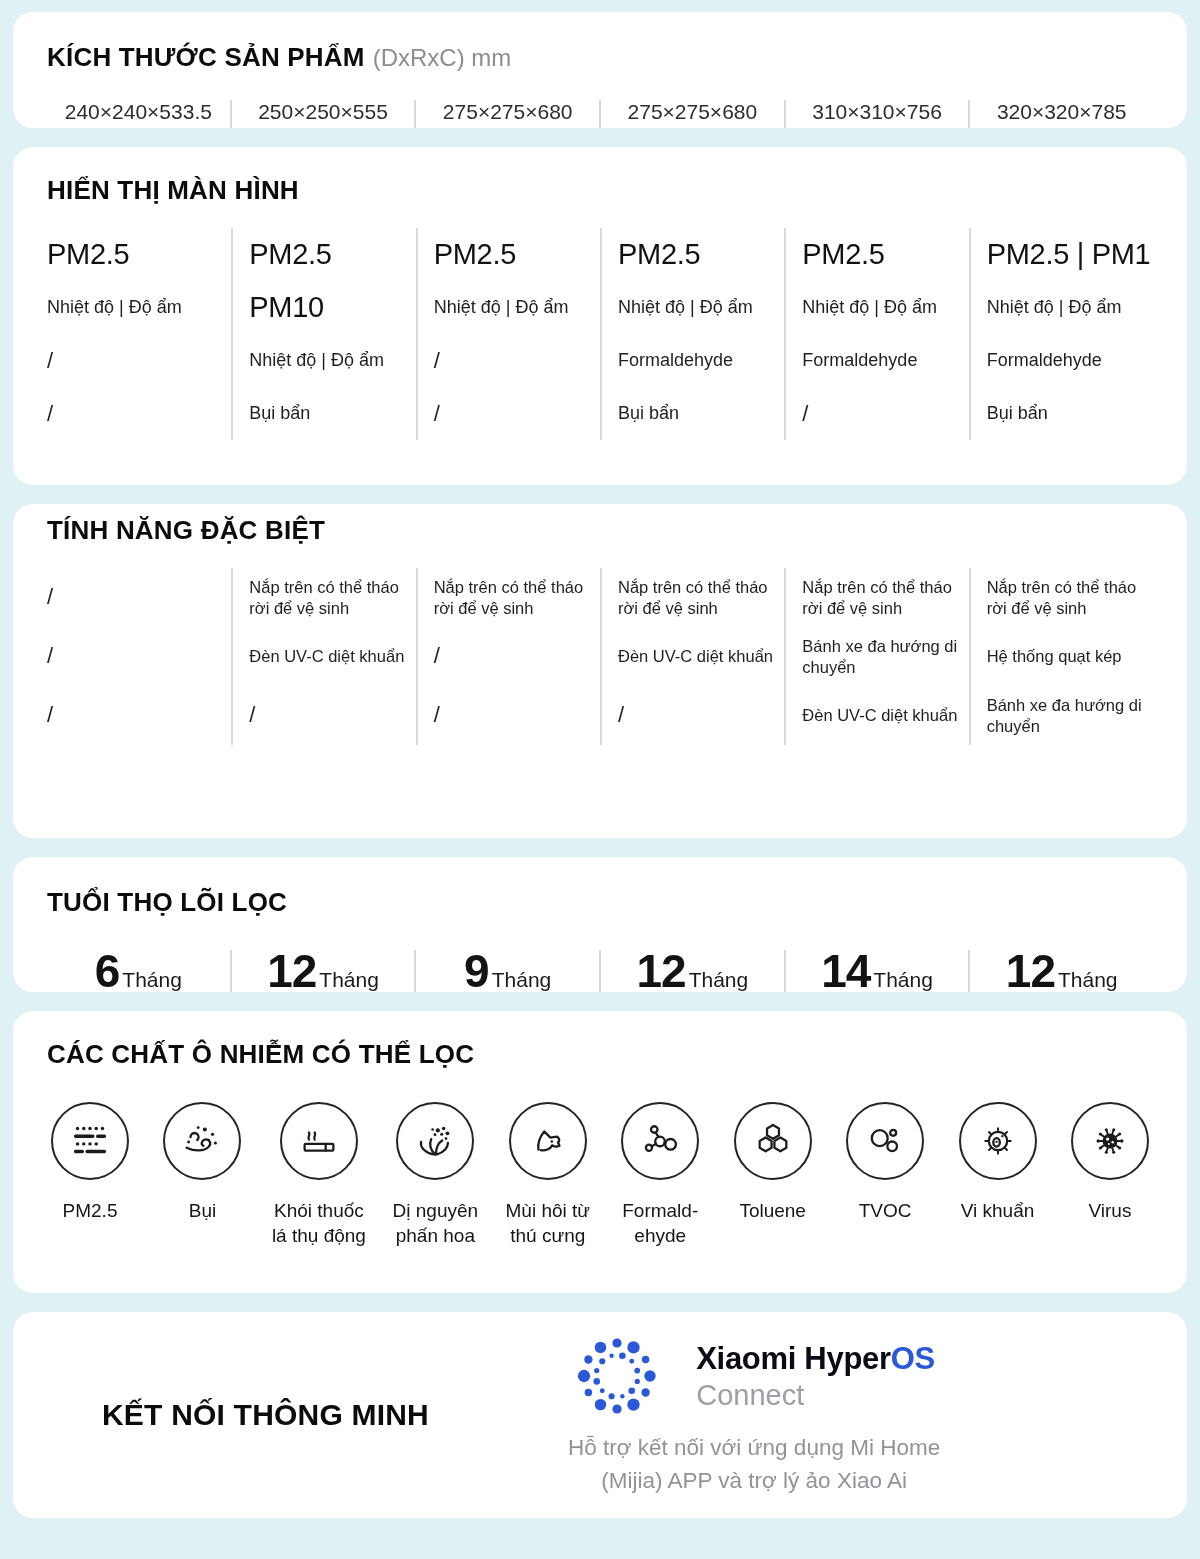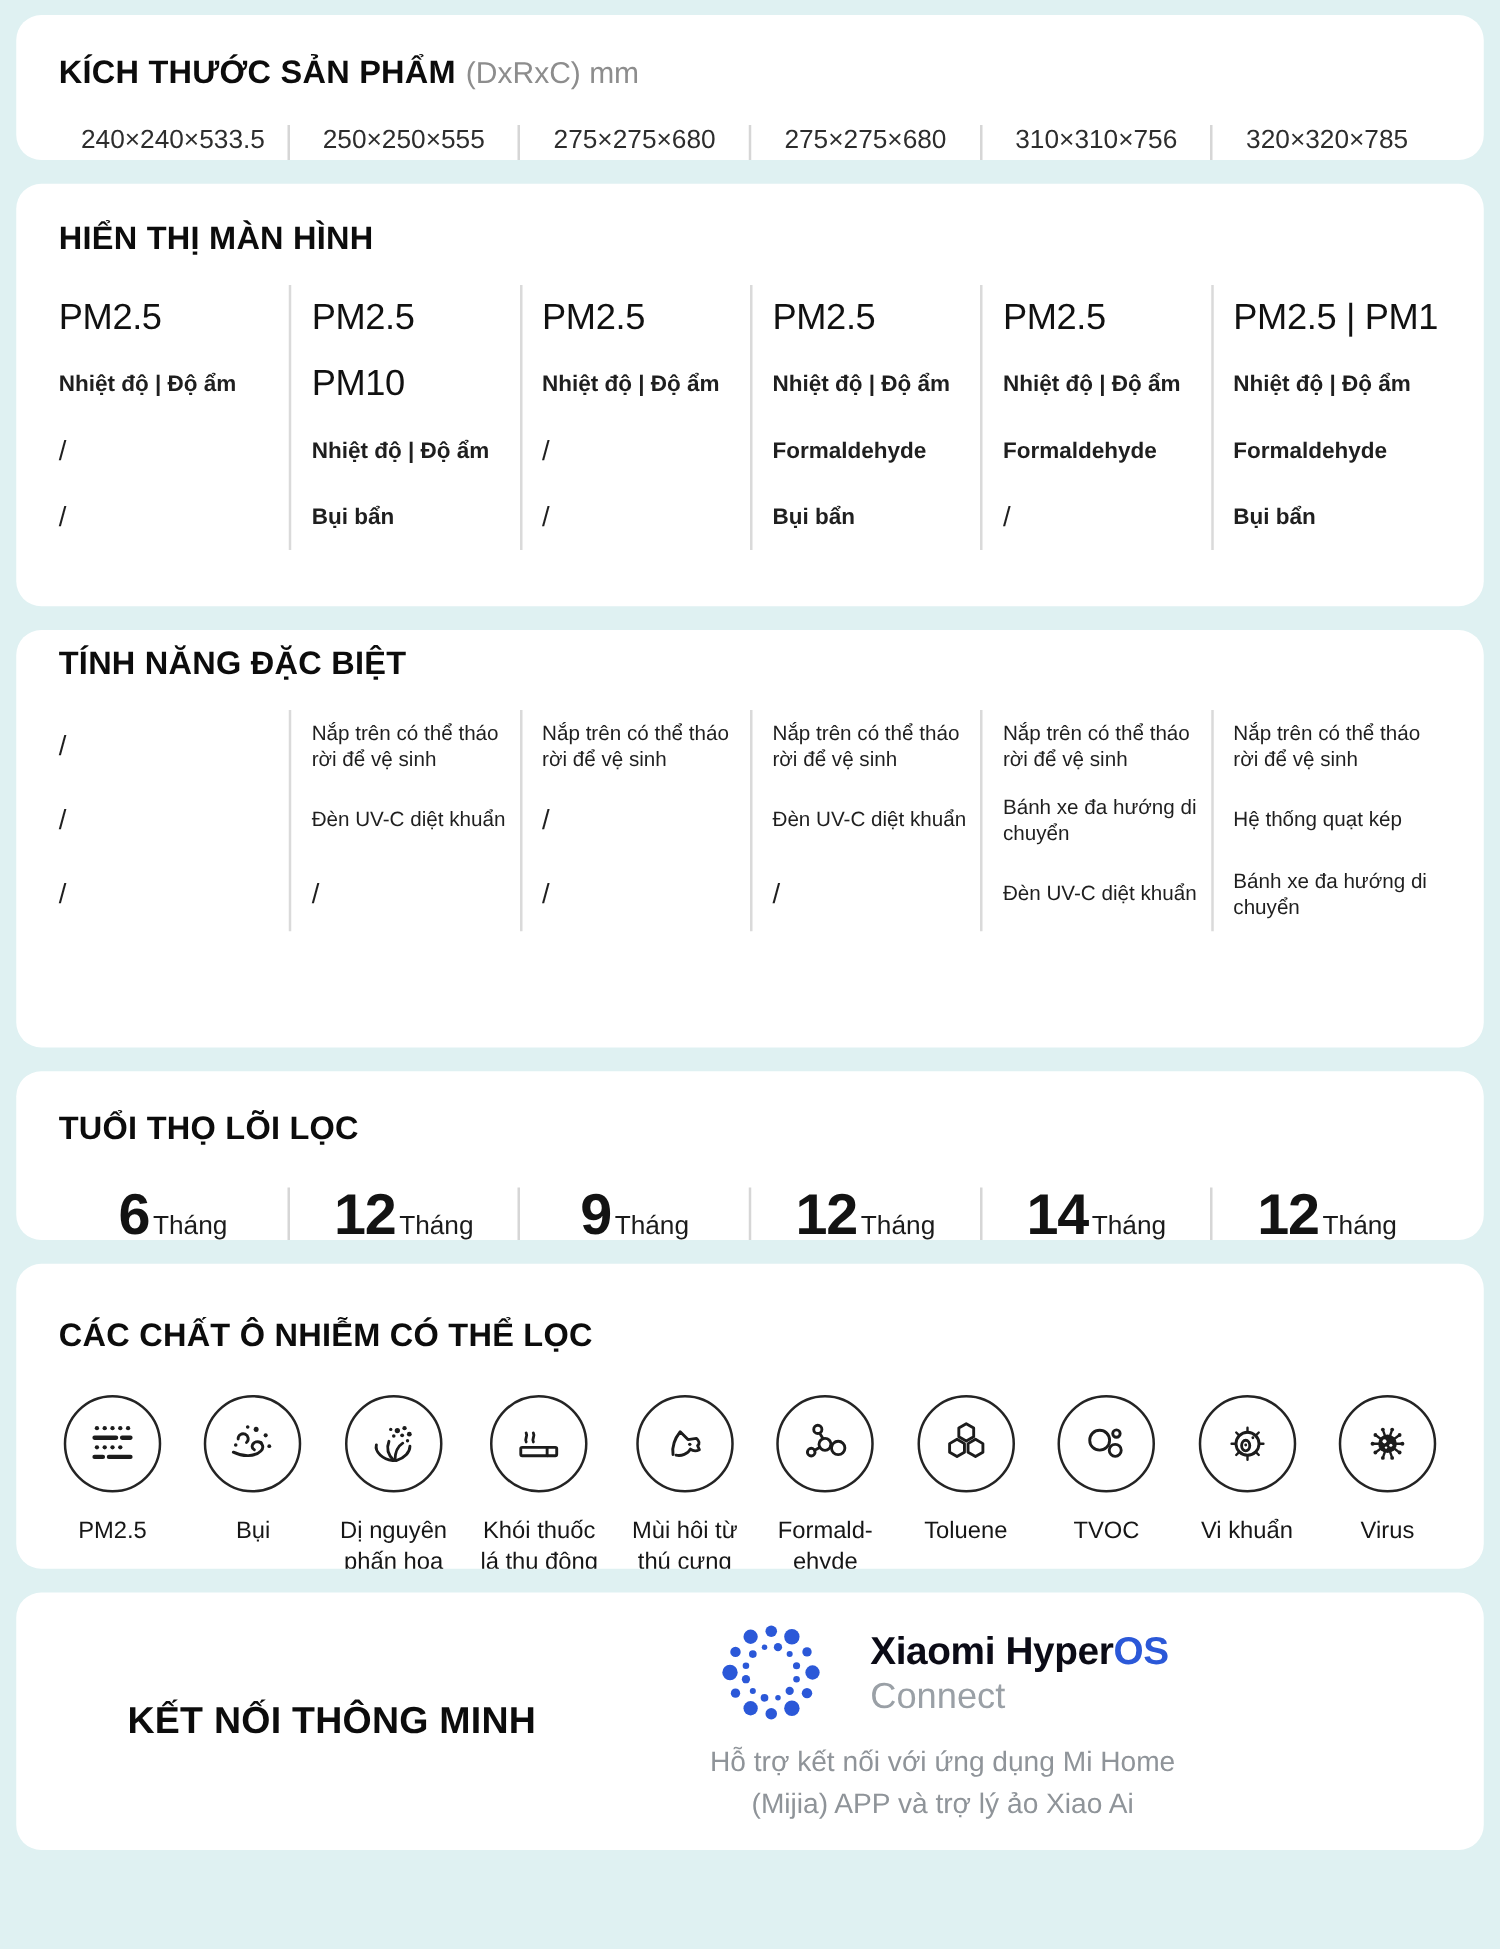--- a/index.html
+++ b/index.html
@@ -32,40 +32,40 @@
   .dim-row { display: flex; margin-top: 27px; }
   .dim-cell { flex: 1; text-align: center; font-size: 21px; color: #2d2d2d; white-space: nowrap; }
   .vdiv { width: 2px; height: 38px; background: #d6d6d6; flex: 0 0 2px; }
 
   
   .card-display { height: 338px; padding-top: 28px; }
   .six-grid { display: grid; grid-template-columns: repeat(6, 1fr); margin-top: 22px; }
   .six-grid .col { padding-left: 16px; border-left: 2px solid #dadada; }
   .six-grid .col:first-child { padding-left: 0; border-left: none; }
   .disp-col { display: grid; grid-template-rows: repeat(4, 53px); align-items: center; }
-  .cell { font-size: 18px; font-weight: 700; color: #1f1f1f; white-space: nowrap; }
+  .cell { font-size: 18px; font-weight: 400; color: #1f1f1f; white-space: nowrap; }
   .cell.lg { font-size: 29px; font-weight: 400; color: #111; letter-spacing: -0.3px; }
   .cell.slash { font-size: 22px; font-weight: 400; }
 
   
   .card-features { height: 334px; padding-top: 11px; }
   .feat-col { display: grid; grid-template-rows: repeat(3, 59px); align-items: center; }
   .feat { font-size: 16.5px; font-weight: 500; line-height: 1.22; color: #1f1f1f; padding-right: 6px; }
   .feat.slash { font-size: 22px; font-weight: 400; }
 
   
   .card-life { height: 135px; padding-top: 30px; }
   .life-row { display: flex; align-items: center; margin-top: 26px; }
   .life-cell { flex: 1; display: flex; align-items: baseline; justify-content: center; }
   .life-num { font-size: 46px; font-weight: 700; color: #131313; letter-spacing: -1px; }
   .life-unit { font-size: 21px; font-weight: 500; color: #1b1b1b; margin-left: 3px; }
   .vdiv-life { width: 2px; height: 42px; background: #d6d6d6; flex: 0 0 2px; align-self: center; }
 
   
-  .card-pollutants { height: 244px; padding-top: 42px; }
+  .card-pollutants { height: 282px; padding-top: 28px; }
   .pol-row { display: flex; justify-content: space-between; margin-top: 32px; }
   .pol-item { display: flex; flex-direction: column; align-items: center; min-width: 86px; }
   .pol-circle {
     width: 78px; height: 78px; border: 2.5px solid #242424; border-radius: 50%;
     display: flex; align-items: center; justify-content: center; flex: 0 0 auto;
   }
   .pol-label {
     margin-top: 18px; font-size: 19px; font-weight: 500; color: #161616;
     text-align: center; white-space: pre-line; line-height: 1.32;
   }
@@ -262,49 +262,49 @@
                 <circle cx="31" cy="23" r="1.4"></circle>
             </g>
           </svg>
         </div>
         <div class="pol-label">Bụi</div>
       </div>
 
       <div class="pol-item">
         <div class="pol-circle">
           <svg class="glyph" width="46" height="46" viewBox="0 0 48 48">
+            <rect x="9" y="27" width="30" height="7" rx="1.2"></rect>
+            <line x1="31" y1="27" x2="31" y2="34"></line>
+            <path d="M13.5 22.5 c-1.8 -2.5 1.8 -4.5 0 -7.5 M19.5 22.5 c-1.8 -2.5 1.8 -4.5 0 -7.5"></path>
+          </svg>
+        </div>
+        <div class="pol-label">Khói thuốc
+lá thụ động</div>
+      </div>
+
+      <div class="pol-item">
+        <div class="pol-circle">
+          <svg class="glyph" width="46" height="46" viewBox="0 0 48 48">
             <path d="M23 38 C15 37 8 31 9.5 25"></path>
             <path d="M24 38 C19 33 18 27 20 22"></path>
             <path d="M25 38 C25 31 27.5 26 31.5 23.5"></path>
             <path d="M26 38 C33 36 37.5 31 37.5 26"></path>
             <g class="fill">
               <circle cx="27" cy="13" r="2.2"></circle>
                 <circle cx="33" cy="11" r="1.8"></circle>
                 <circle cx="31" cy="17" r="1.6"></circle>
               <circle cx="37" cy="16" r="2"></circle>
                 <circle cx="24" cy="17.5" r="1.5"></circle>
                 <circle cx="35.5" cy="21.5" r="1.4"></circle>
                 <circle cx="21.5" cy="12" r="1.4"></circle>
             </g>
           </svg>
         </div>
         <div class="pol-label">Dị nguyên
 phấn hoa</div>
-      </div>
-
-      <div class="pol-item">
-        <div class="pol-circle">
-          <svg class="glyph" width="46" height="46" viewBox="0 0 48 48">
-            <rect x="9" y="27" width="30" height="7" rx="1.2"></rect>
-            <line x1="31" y1="27" x2="31" y2="34"></line>
-            <path d="M13.5 22.5 c-1.8 -2.5 1.8 -4.5 0 -7.5 M19.5 22.5 c-1.8 -2.5 1.8 -4.5 0 -7.5"></path>
-          </svg>
-        </div>
-        <div class="pol-label">Khói thuốc
-lá thụ động</div>
       </div>
 
       <div class="pol-item">
         <div class="pol-circle">
           <svg class="glyph" width="46" height="46" viewBox="0 0 48 48">
             <path d="M14 33 C13 26 16 19 20 14 L26.5 20.5 L33.5 19.5 C36 21.5 36.5 24 34.5 25.5 L36 29 C33 30.5 30.5 30 28.5 28.5 C26.5 32.5 21 34.5 16.5 33.5"></path>
             <circle class="fill" cx="28" cy="24.5" r="1.4"></circle>
           </svg>
         </div>
         <div class="pol-label">Mùi hôi từ

